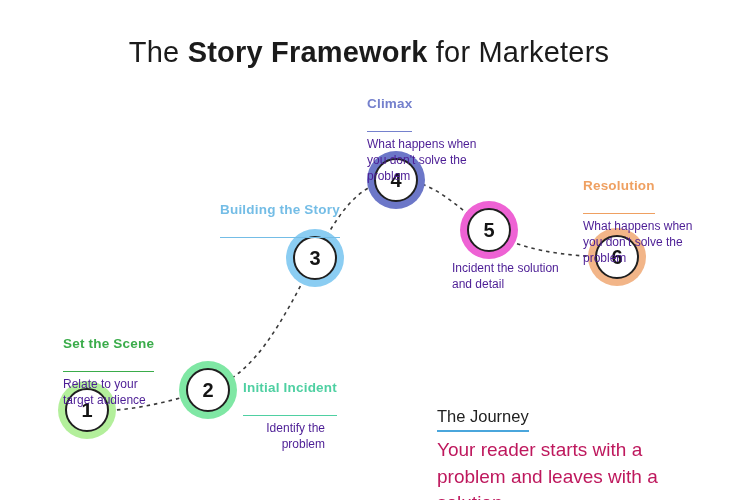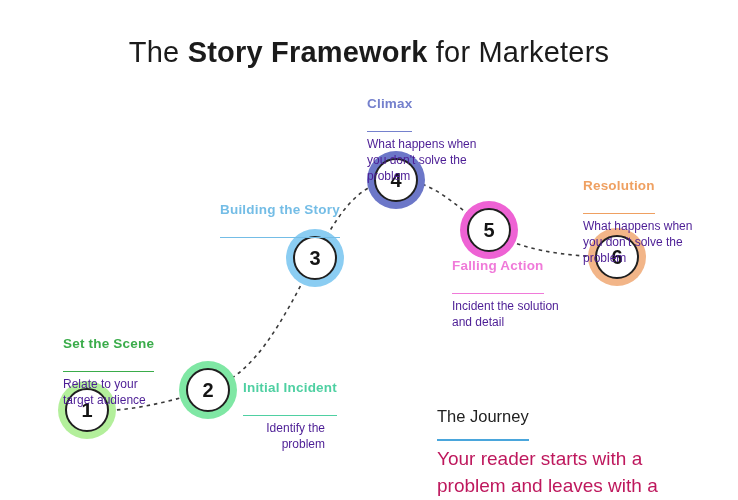--- a/index.html
+++ b/index.html
@@ -99,21 +99,21 @@
   .lb-6 { left: 583px; top: 176px; }  .lb-6 .label-desc { width: 112px; }
 
   
   .journey-block { position: absolute; left: 437px; top: 407px; z-index: 2; }
   .journey-title {
     display: inline-block;
     font-size: 16.5px;
     font-weight: 400;
     color: #222222;
     border-bottom: 2px solid var(--uc, #4aa6dc);
-    padding-bottom: 13px;
+    padding-bottom: 4px;
   }
   .journey-desc {
     margin-top: 5px;
     font-size: 19px;
     line-height: 1.4;
     color: #be185d;
     width: 258px;
   }
 </style>
 </head>
@@ -174,21 +174,20 @@
     <div class="label-desc">Identify the problem</div>
   </div>
   <div class="label-block lb-3" style="--lc: #74bde6;">
     <span class="label-title">Building the Story</span>
   </div>
   <div class="label-block lb-4" style="--lc: #7581cd;">
     <span class="label-title">Climax</span>
     <div class="label-desc">What happens when you don't solve the problem</div>
   </div>
   <div class="label-block lb-5" style="--lc: #f07ad9;">
-    <span class="label-title">Falling Action</span>
     <div class="label-desc">Incident the solution and detail</div>
   </div>
   <div class="label-block lb-6" style="--lc: #efa061;">
     <span class="label-title">Resolution</span>
     <div class="label-desc">What happens when you don't solve the problem</div>
   </div>
 
   <div class="journey-block" style="--uc: #4aa6dc;">
     <span class="journey-title">The Journey</span>
     <div class="journey-desc">Your reader starts with a problem and leaves with a solution.</div>

